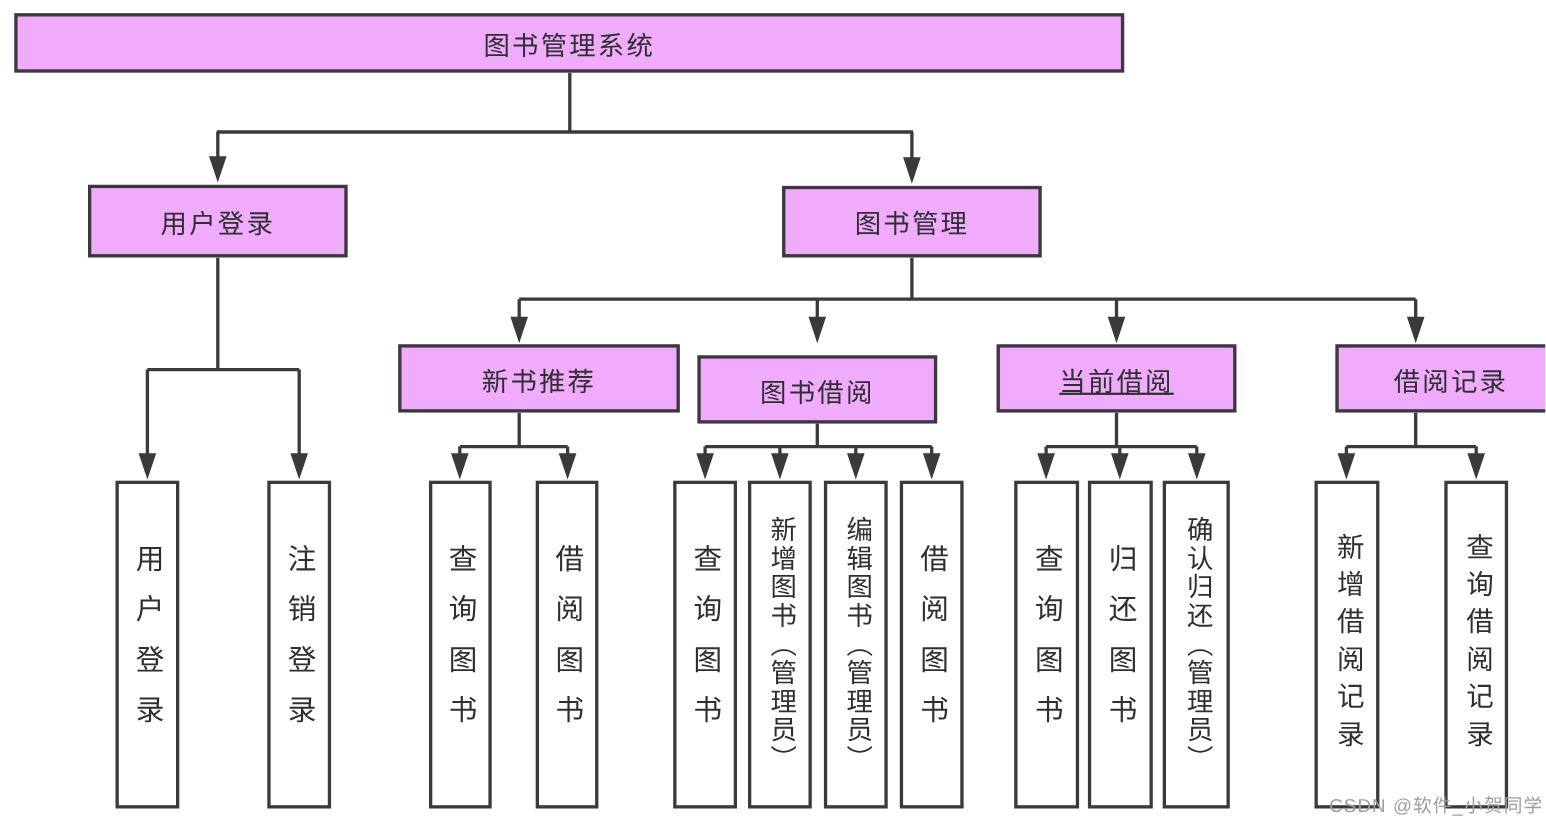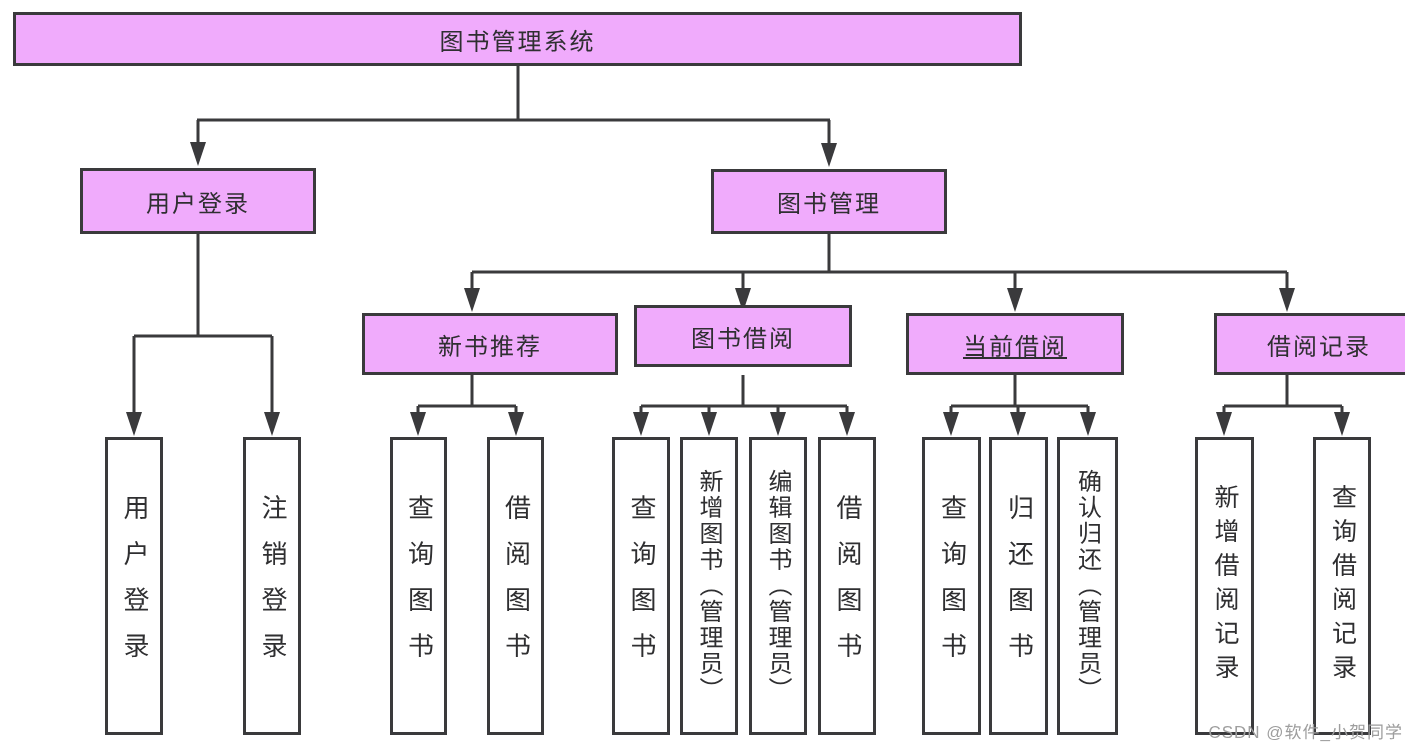--- a/index.html
+++ b/index.html
@@ -89,21 +89,21 @@
   <div class="node" style="left:80px;top:168px;width:236px;height:66px;">
     <span>用户登录</span>
   </div>
   <div class="node" style="left:711px;top:169px;width:236px;height:65px;text-align:center;">
     <span>图书管理</span>
   </div>
 
   <div class="node" style="left:362px;top:313px;width:256px;height:62px;">
     <span>新书推荐</span>
   </div>
-  <div class="node" style="left:634px;top:305px;width:218px;height:62px;">
+  <div class="node" style="left:634px;top:323px;width:218px;height:62px;">
     <span>图书借阅</span>
   </div>
   <div class="node" style="left:906px;top:313px;width:218px;height:62px;text-decoration:underline;">
     <span>当前借阅</span>
   </div>
   <div class="node" style="left:1214px;top:313px;width:210px;height:62px;">
     <span>借阅记录</span>
   </div>
 
   <div class="leaf" style="left:105px;top:437px;width:58px;height:298px;">

